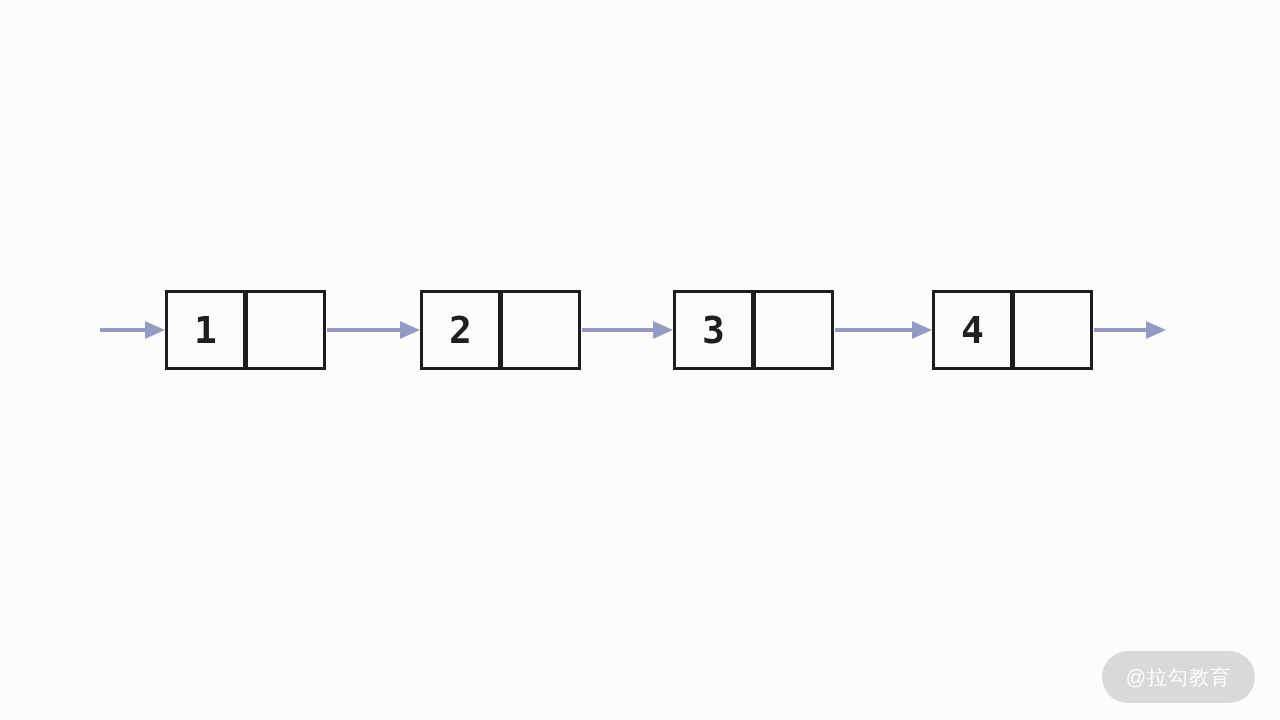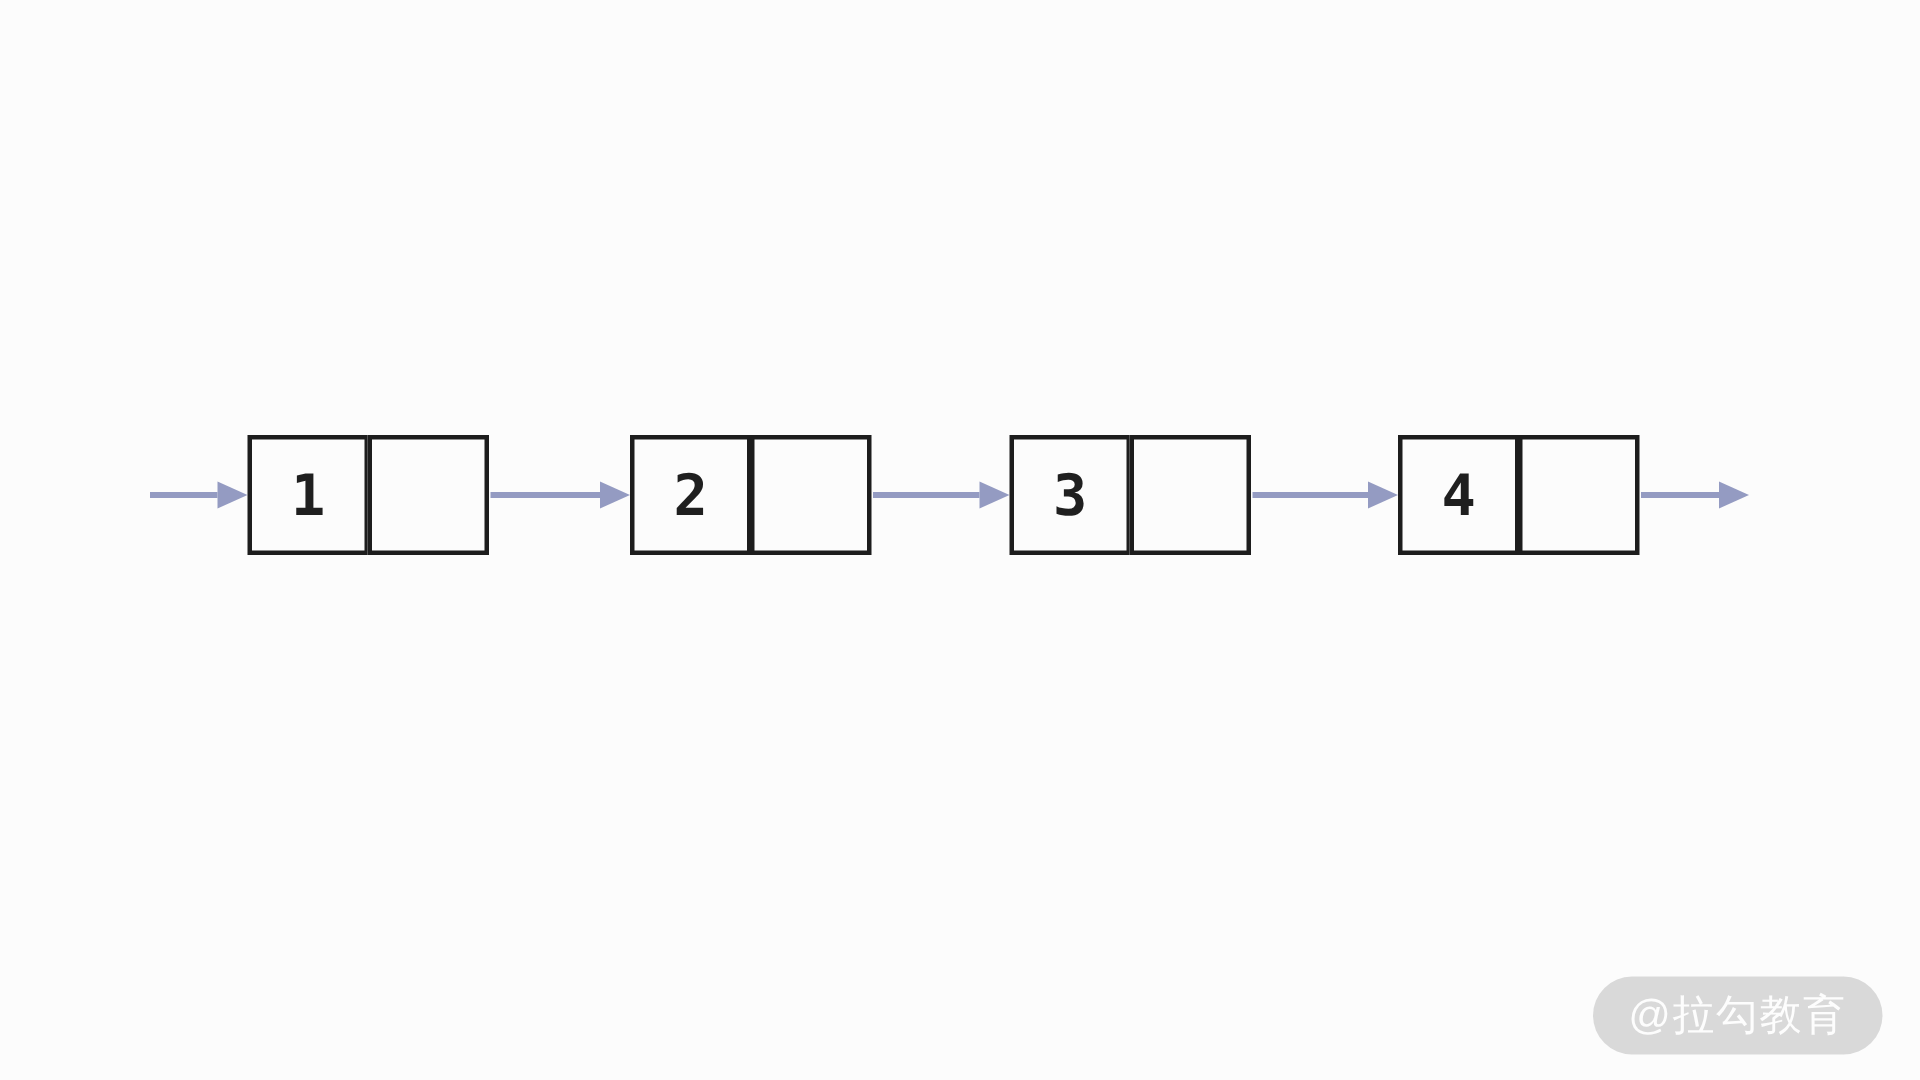--- a/index.html
+++ b/index.html
@@ -70,21 +70,21 @@
   
   .watermark {
     position: absolute;
     right: 25px;
     bottom: 17px;
     height: 52px;
     padding: 0 24px;
     border-radius: 26px;
     background: var(--watermark-bg);
     color: var(--watermark-text);
-    font-size: 28px;
+    font-size: 20px;
     line-height: 52px;
     letter-spacing: 1px;
     white-space: nowrap;
   }
 </style>
 </head>
 <body>
 
 <div class="stage">
 

